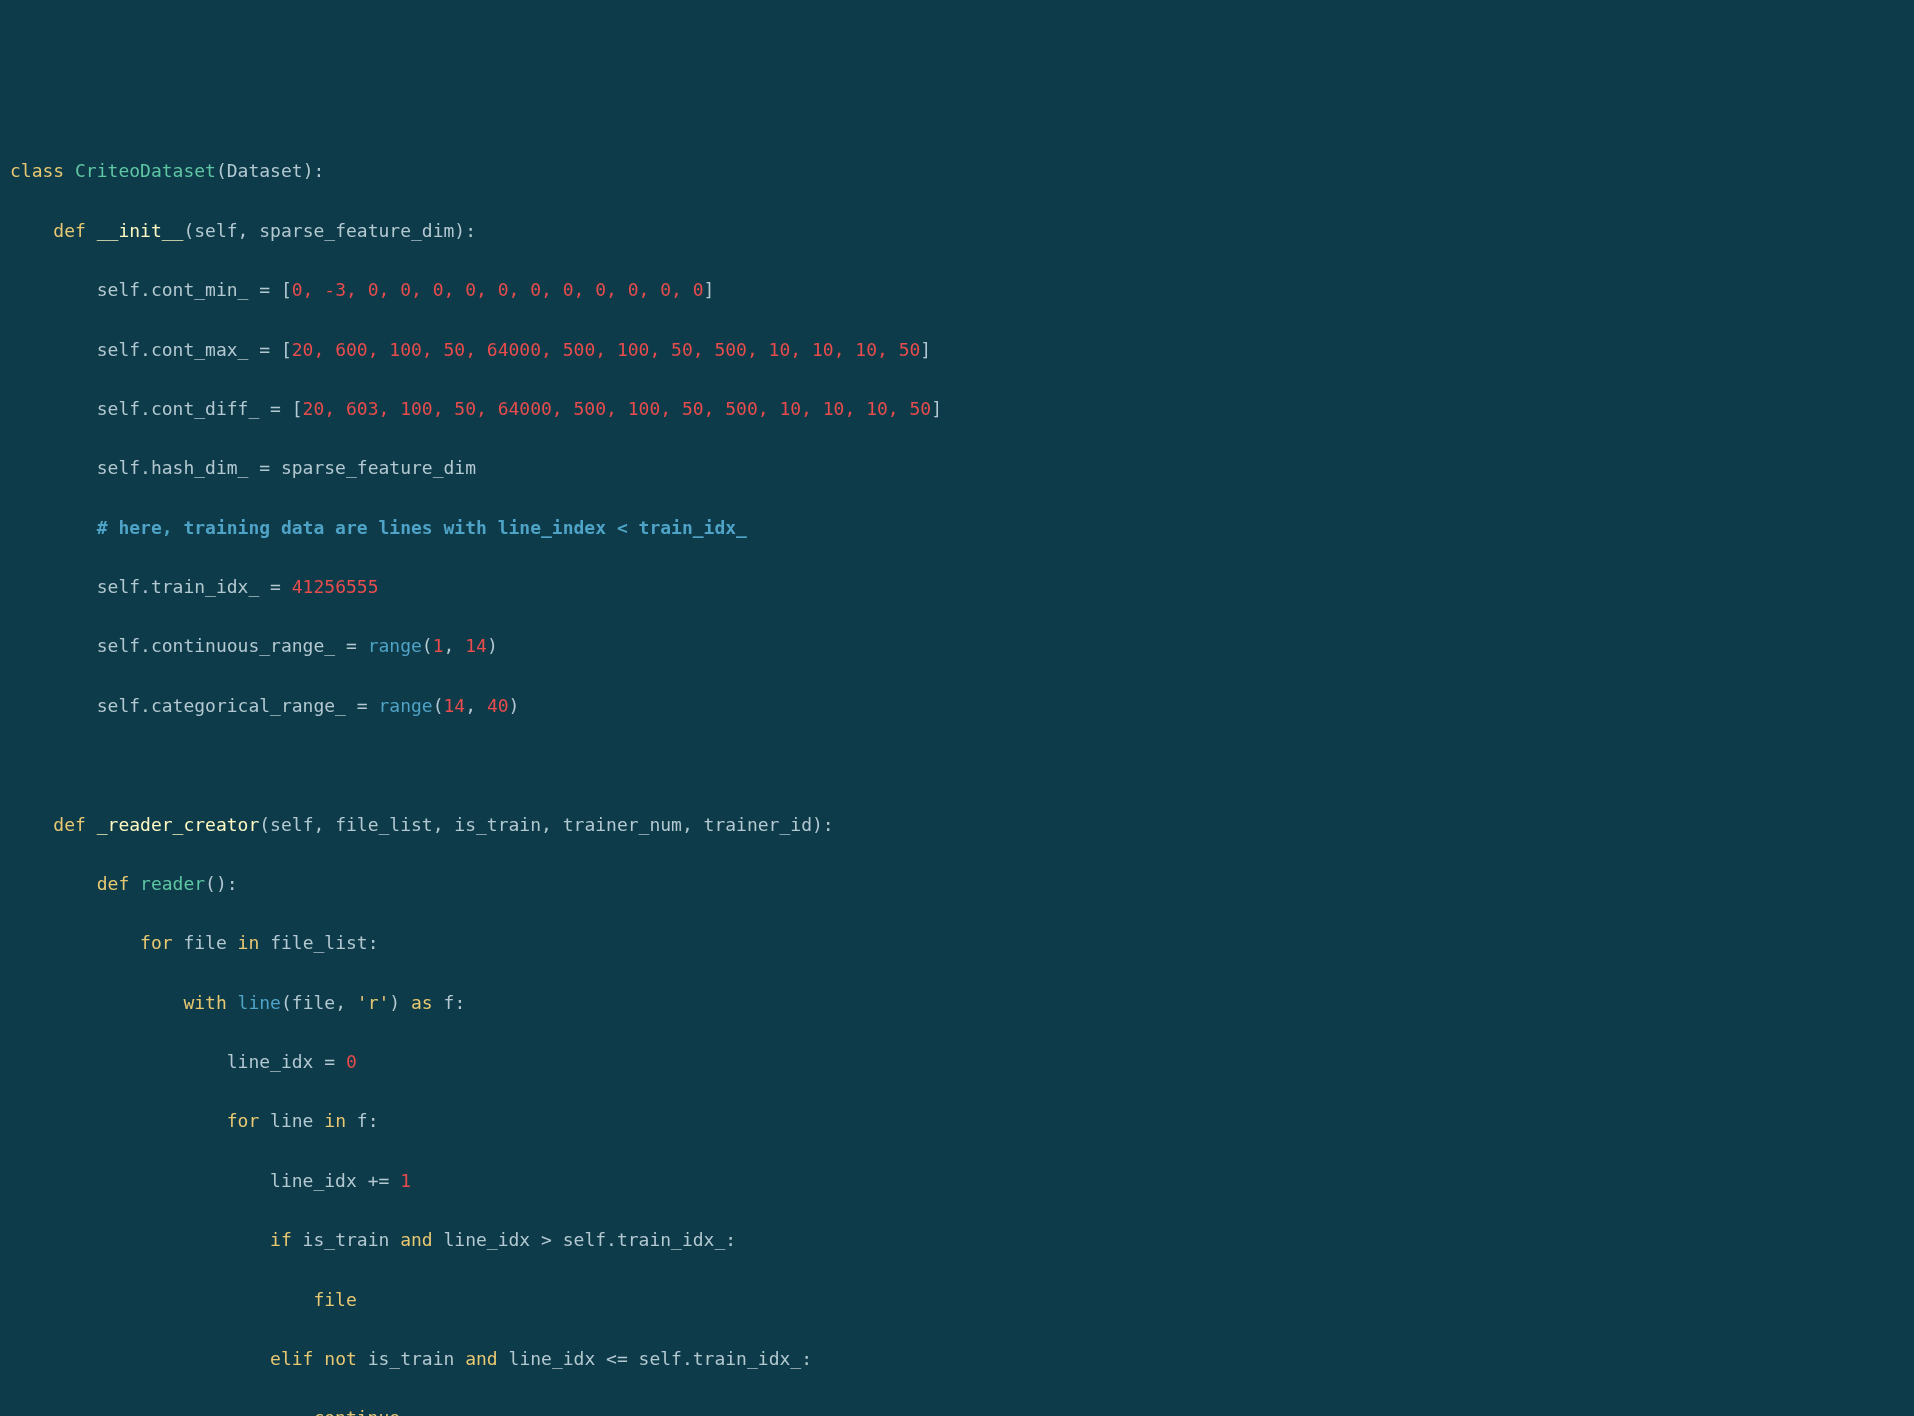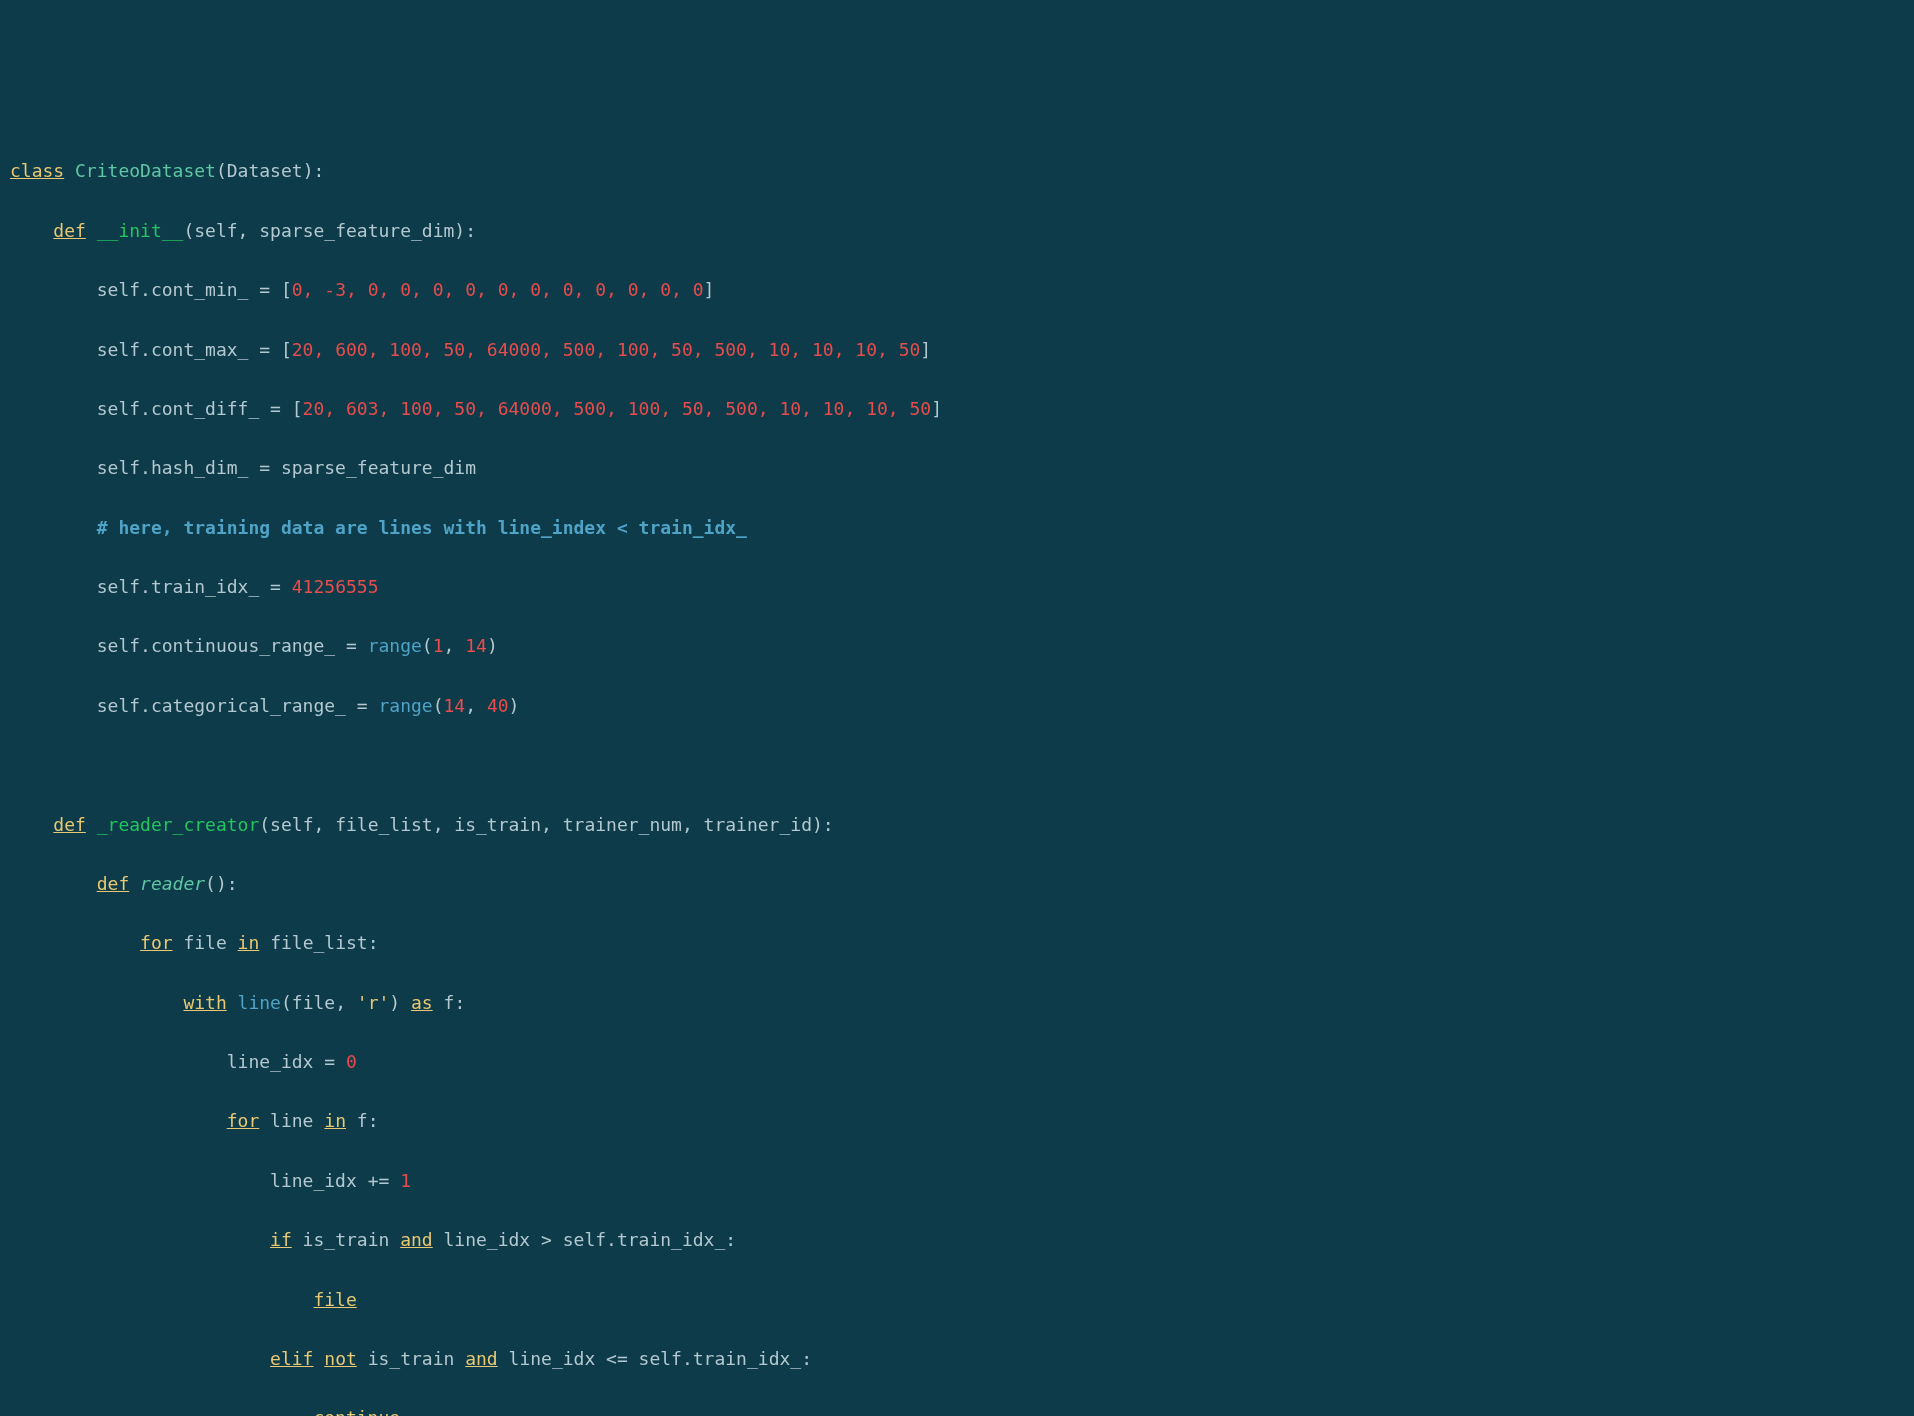--- a/index.html
+++ b/index.html
@@ -6,29 +6,29 @@
   body {
     background: #0d3b49;
     font-family: 'Menlo', 'Monaco', 'Consolas', monospace;
     font-size: 18px;
     line-height: 1.65;
     padding: 8px 0;
     white-space: pre;
     color: #b3c8d1;
   }
   .line { padding-left: 10px; }
-  .kw { color: #e8c872; text-decoration: underline; }
+  .kw { color: #e8c872; }
   .cls { color: #5fc6a4; }
-  .fn { color: #22c55e; }
+  .fn { color: #fef9c3; }
   .name { color: #b3c8d1; }
   .punct { color: #b3c8d1; }
   .num { color: #e84c4c; }
   .str { color: #e8c872; }
   .comment { color: #4fa3c7; font-weight: bold; }
-  .inner-fn { color: #5fc6a4; font-style: italic; }
+  .inner-fn { color: #5fc6a4; }
   .builtin { color: #4fa3c7; text-align: center; }
 </style>
 </head>
 <body>
 
 
 
 <div>
 <div class="line"><span class="kw">class</span> <span class="cls">CriteoDataset</span><span class="punct">(</span><span class="name">Dataset</span><span class="punct">):</span></div>
 <div class="line">    <span class="kw">def</span> <span class="fn">__init__</span><span class="name">(self, sparse_feature_dim):</span></div>

